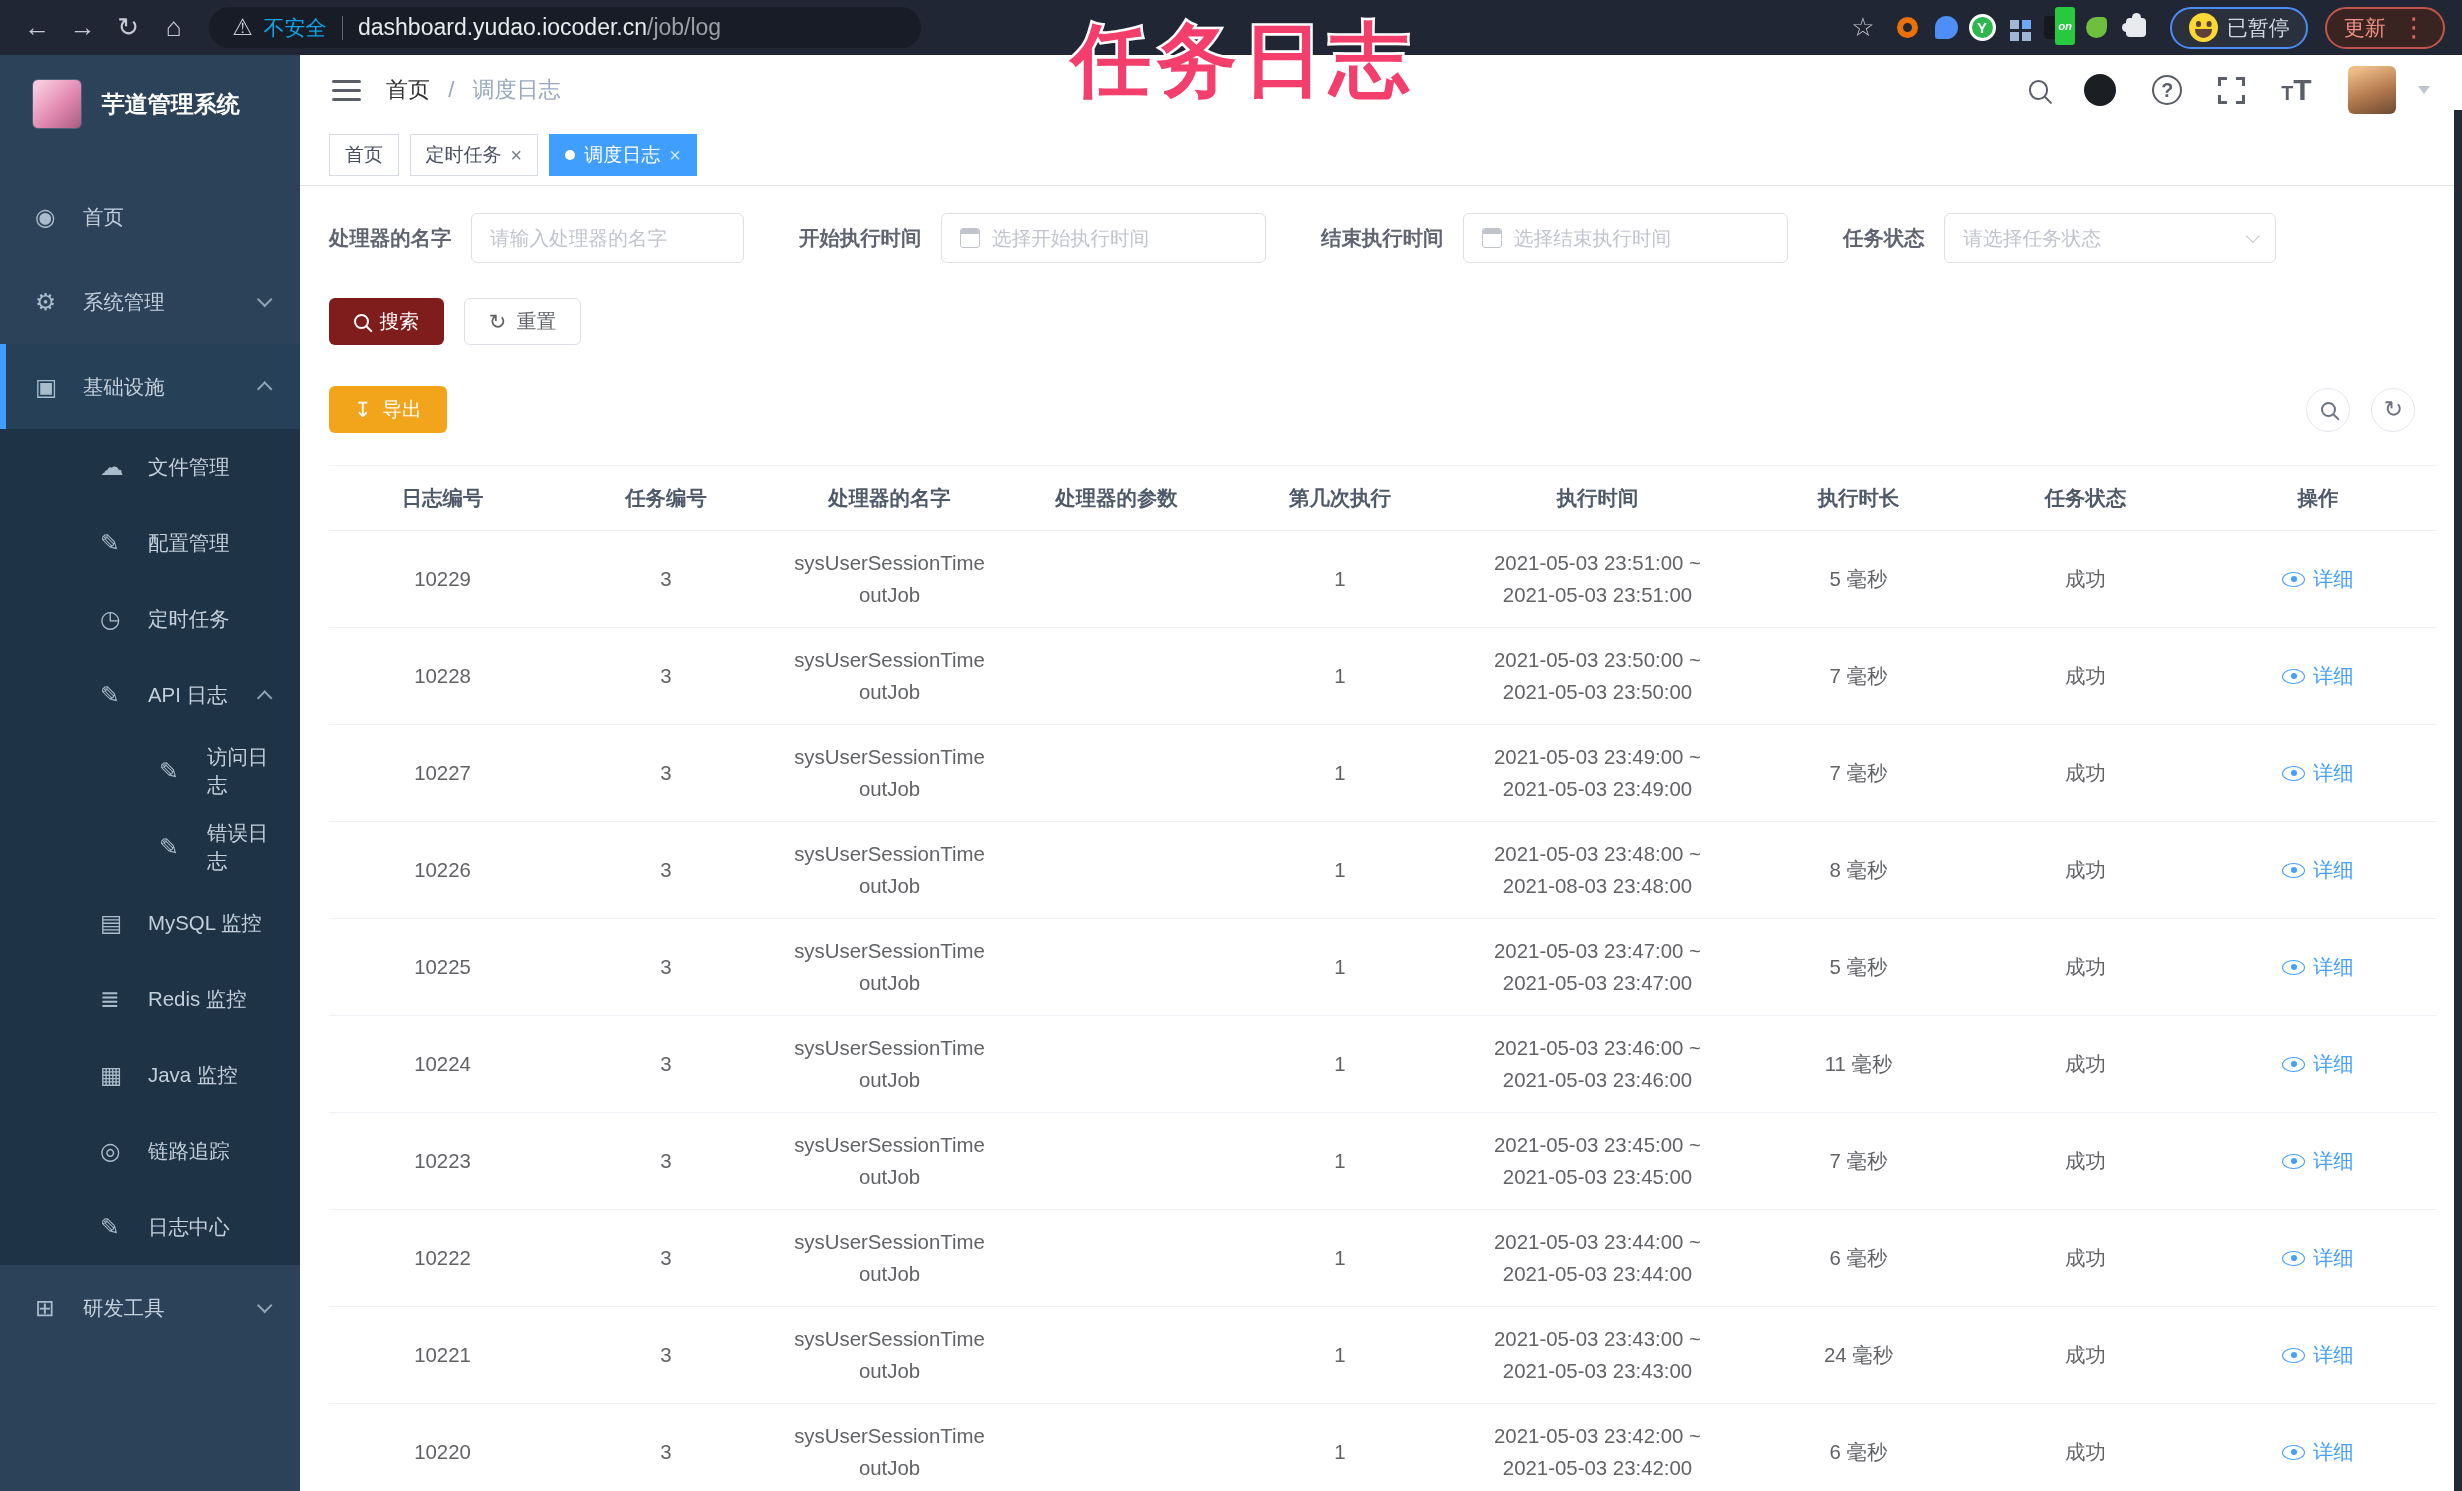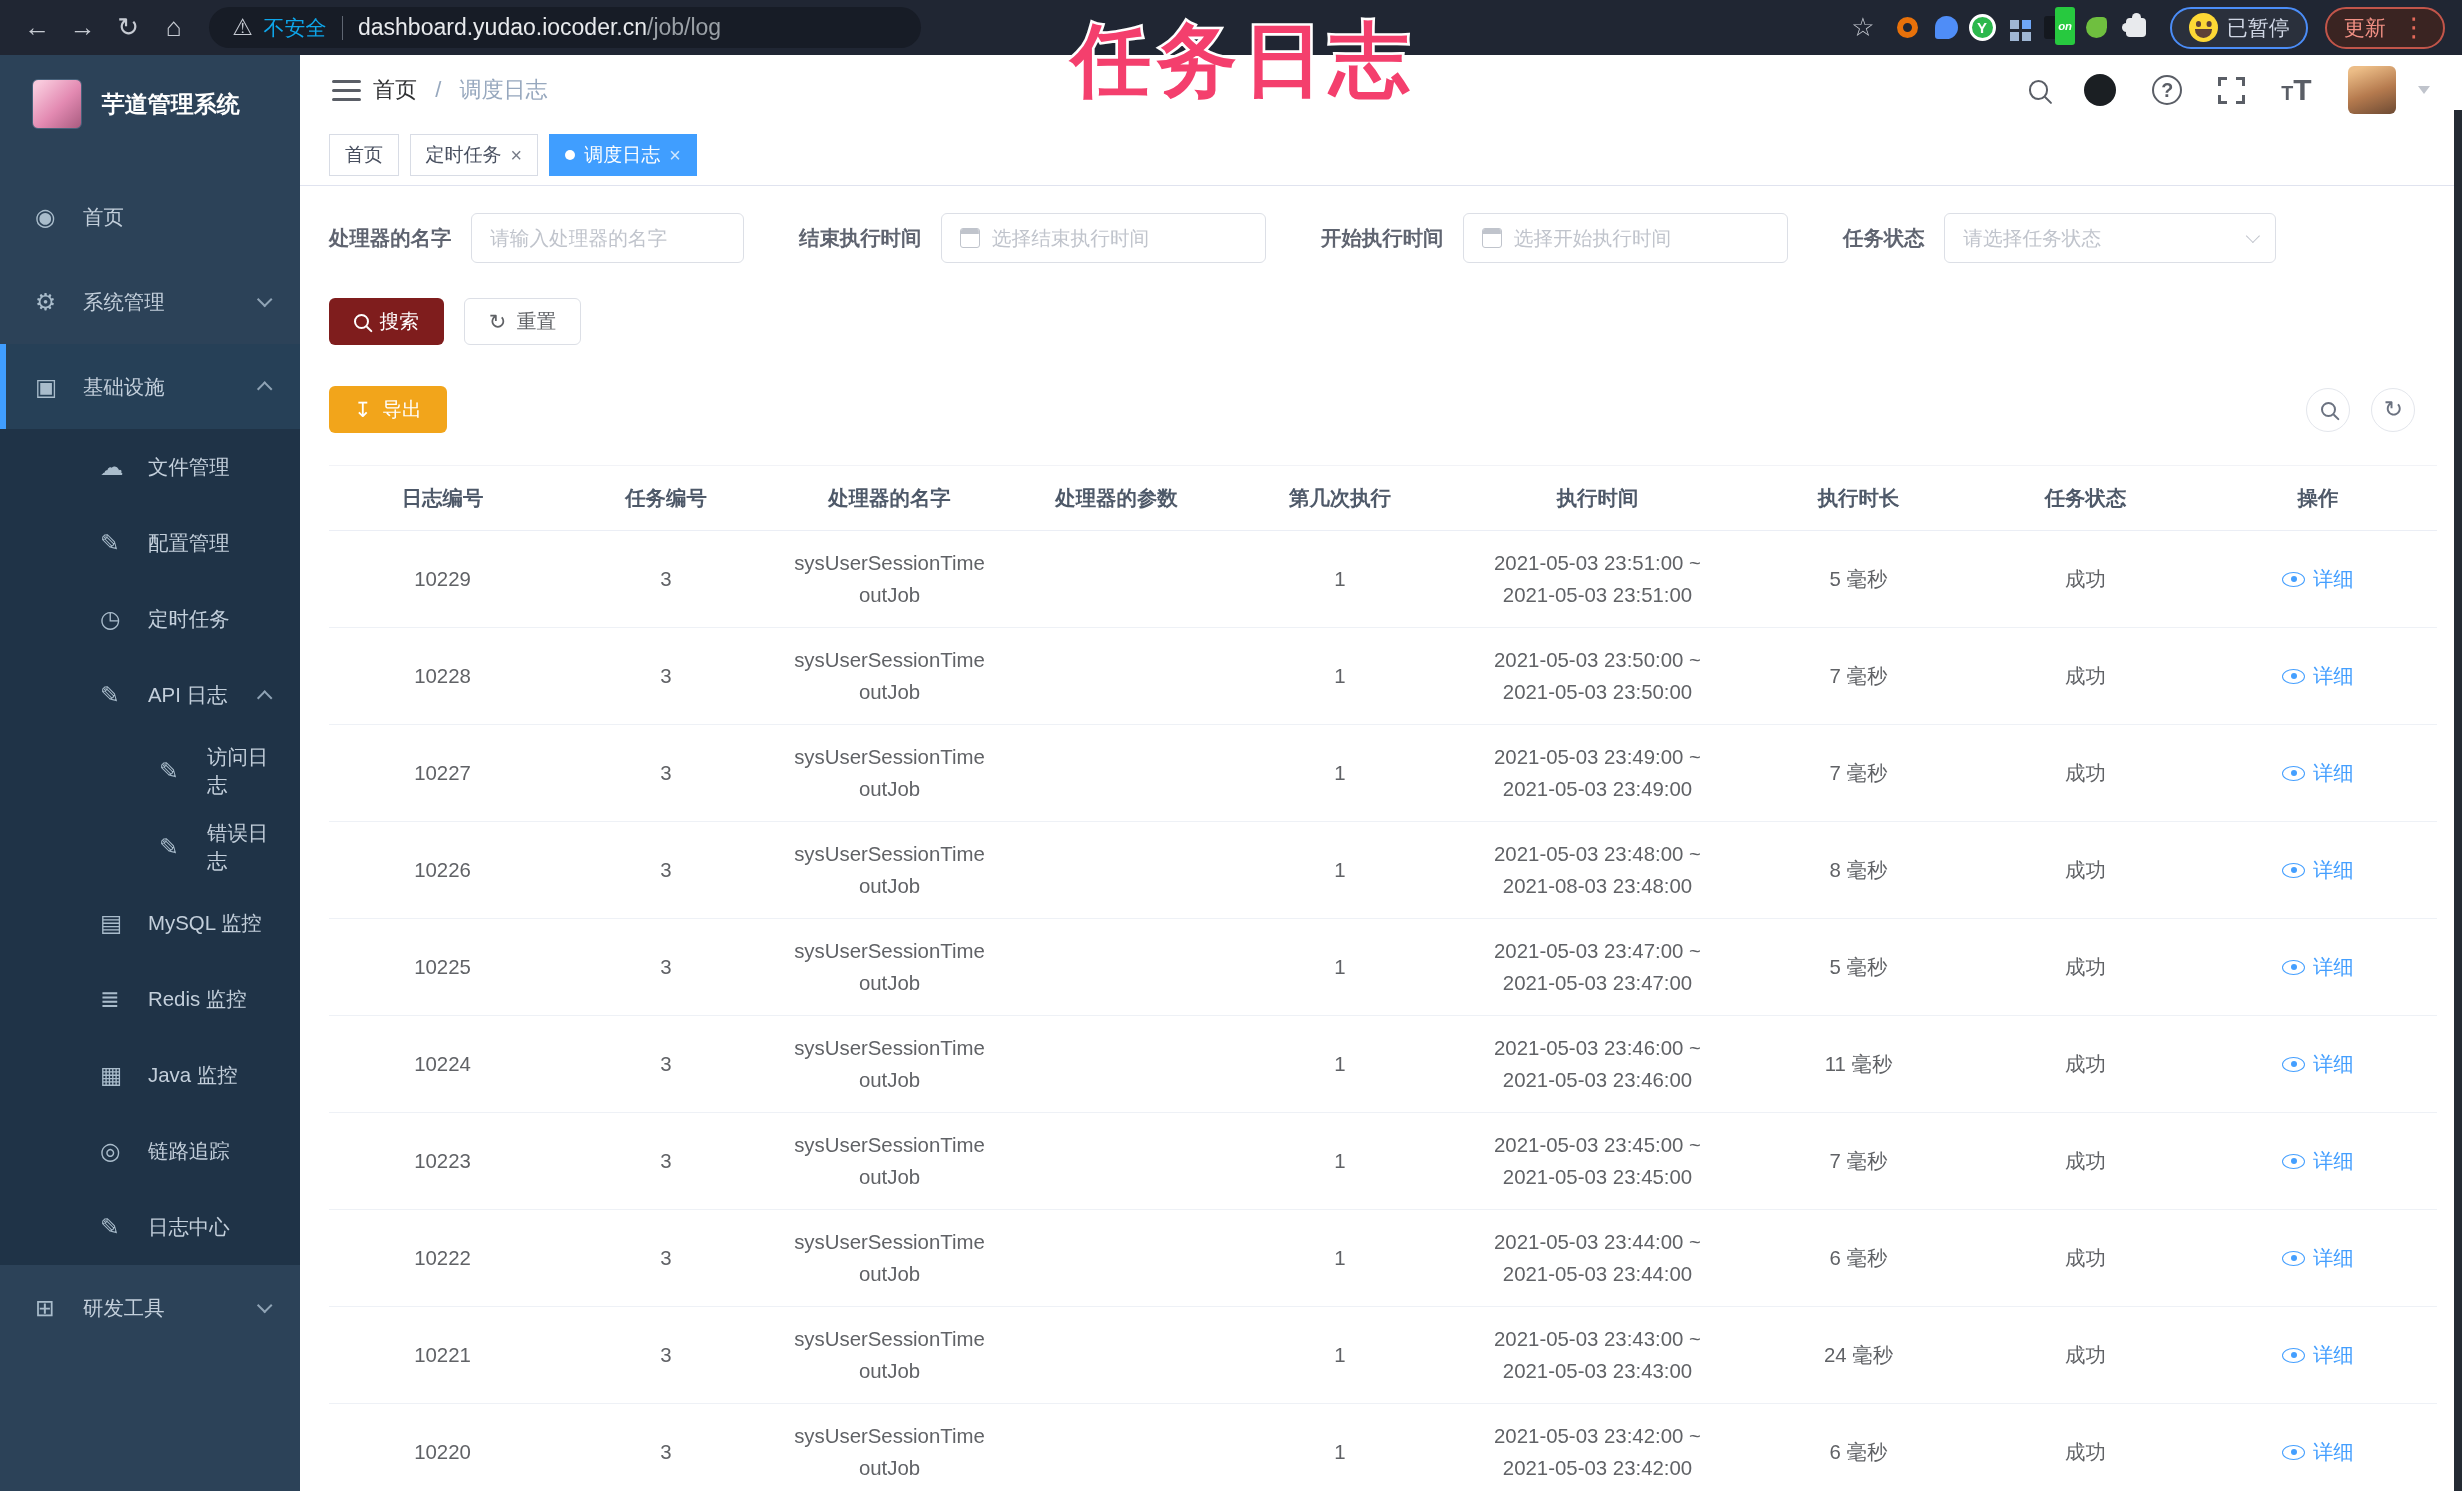--- a/index.html
+++ b/index.html
@@ -65,21 +65,21 @@
   .mi.act { border-left:6px solid #409EFF; padding-left:29px; background:#264057; }
   .chev { width:11.4px; height:11.4px; border-right:2.3px solid #8fa3b5; border-bottom:2.3px solid #8fa3b5;
     transform:rotate(45deg); margin-bottom:4.5px; }
   .chev.up { transform:rotate(-135deg); margin-bottom:-4.5px; }
 
   
   .main { flex:1; display:flex; flex-direction:column; background:#fff; min-width:0; }
   .hdr { height:70px; display:flex; align-items:center; padding:0 32px; }
   .burger { display:flex; flex-direction:column; gap:6px; width:29px; }
   .burger i { height:3px; background:#5a5e66; border-radius:1.5px; }
-  .crumb { margin-left:12px; font-size:22px; color:#303133; }
+  .crumb { margin-left:25px; font-size:22px; color:#303133; }
   .crumb .sep { color:#97a8be; margin:0 12px; }
   .crumb .cur { color:#97a8be; }
   .hdr-right { margin-left:auto; display:flex; align-items:center; gap:36px; }
   .mag { width:19.7px; height:19.7px; border:2.3px solid #5a5e66; border-radius:50%; position:relative; display:inline-block; }
   .mag::after { content:""; position:absolute; width:2.3px; height:9.8px; background:#5a5e66;
     right:-3px; bottom:-6.8px; transform:rotate(-45deg); border-radius:1.5px; }
   .gh { width:32px; height:32px; border-radius:50%; background:#1b1f23; }
   .help { width:30px; height:30px; border-radius:50%; border:2.3px solid #5a5e66; color:#5a5e66;
     font-size:19.7px; font-weight:bold; display:flex; align-items:center; justify-content:center; }
   .fsi { width:27px; height:27px; position:relative; }
@@ -316,31 +316,31 @@
 
     <div class="content">
       <div class="filters" id="filters">
           <div class="fg">
             <label>处理器的名字</label>
             <div class="inp w-name">
               <span>请输入处理器的名字</span>
             </div>
           </div>
           <div class="fg">
+            <label>开始执行时间</label>
+            <div class="inp w-date">
+              <span class="cal"></span>
+              <span>选择开始执行时间</span>
+            </div>
+          </div>
+          <div class="fg">
             <label>结束执行时间</label>
             <div class="inp w-date">
               <span class="cal"></span>
               <span>选择结束执行时间</span>
-            </div>
-          </div>
-          <div class="fg">
-            <label>开始执行时间</label>
-            <div class="inp w-date">
-              <span class="cal"></span>
-              <span>选择开始执行时间</span>
             </div>
           </div>
           <div class="fg">
             <label>任务状态</label>
             <div class="inp w-sel">
               <span>请选择任务状态</span>
               <span class="selchev"></span>
             </div>
           </div>
         </div>

